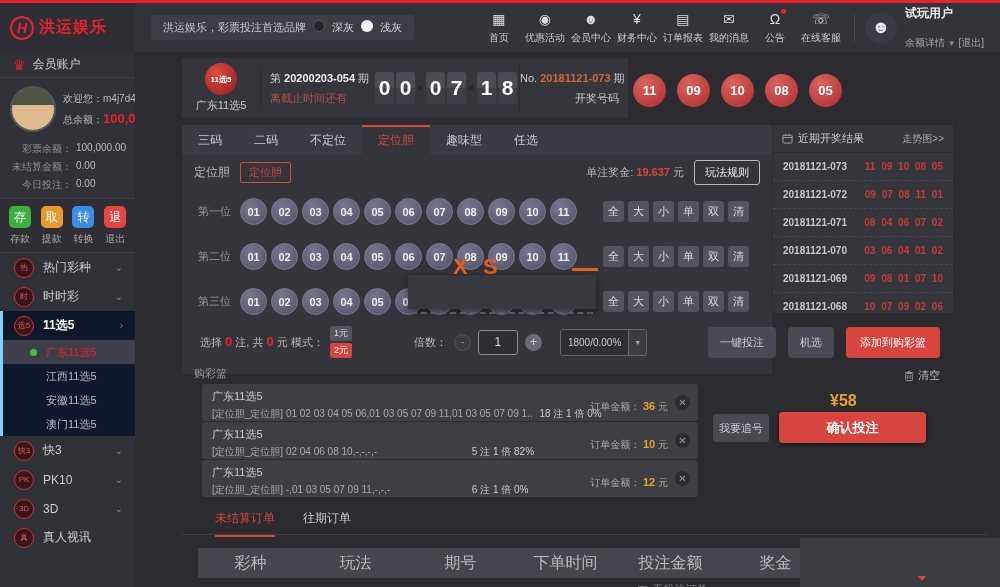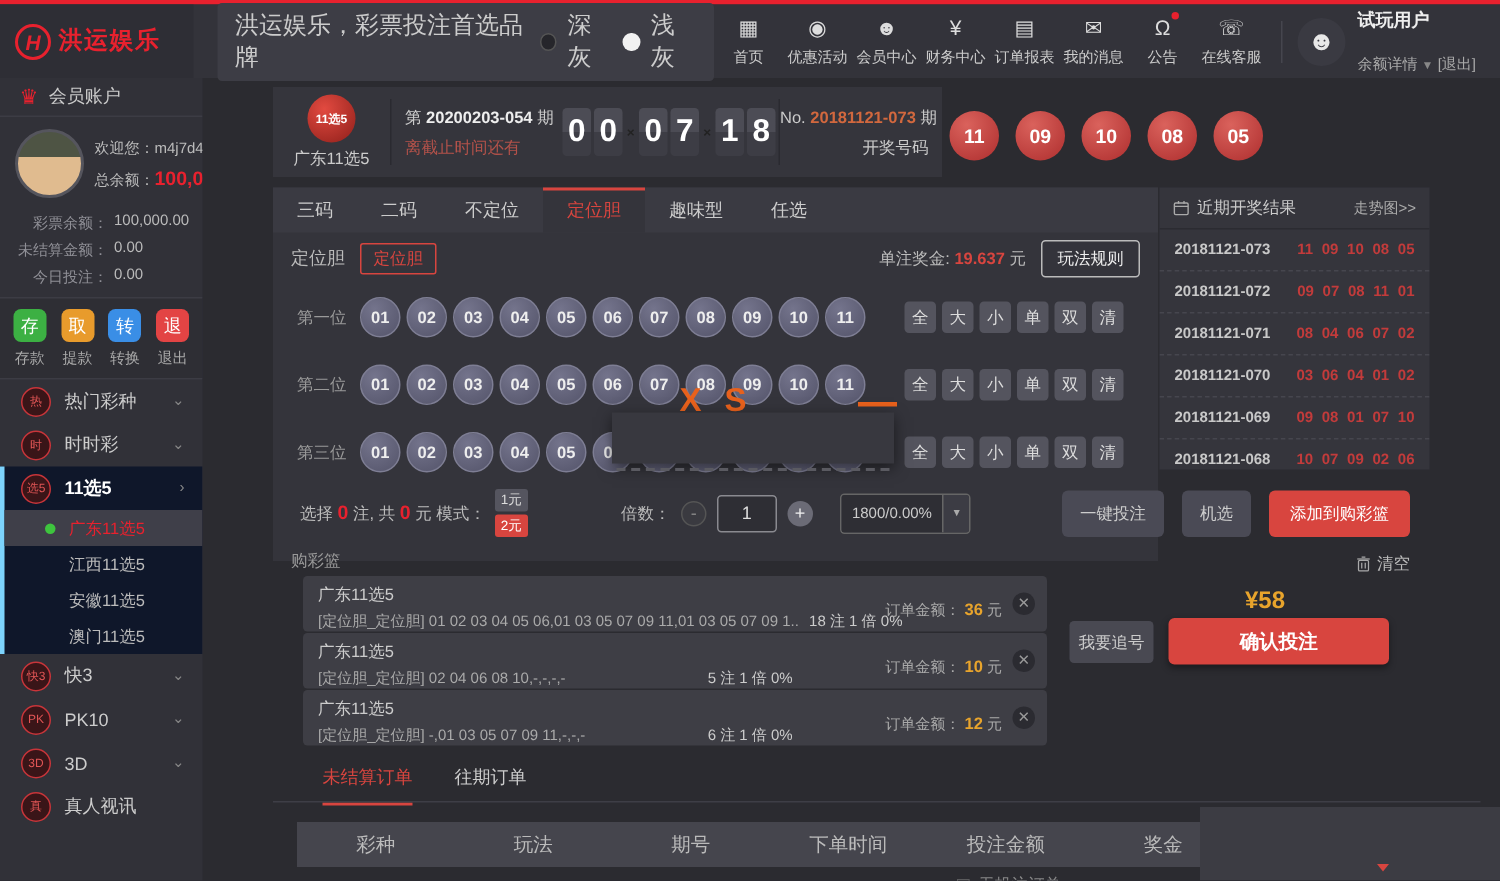--- a/index.html
+++ b/index.html
@@ -6,21 +6,21 @@
   html,body { width:1000px; height:587px; overflow:hidden; background:#2b2b30;
     font-family:"Liberation Sans","DejaVu Sans",sans-serif; }
 
   
   .top-line { position:absolute; left:0; top:0; width:1000px; height:3px; background:#e8212e; }
   .header { position:absolute; left:0; top:3px; width:1000px; height:49px; background:#33333a; display:flex; align-items:center; }
   .logo-zone { width:135px; height:100%; background:#2e2e35; display:flex; align-items:center; padding-left:10px; gap:5px; }
   .logo-icon { width:24px; height:24px; border:2px solid #e8212e; border-radius:50%; color:#e8212e;
     font-weight:bold; font-style:italic; font-size:14px; display:flex; align-items:center; justify-content:center; }
   .logo-text { color:#e8212e; font-size:16px; font-weight:bold; letter-spacing:1px; }
-  .slogan-box { margin-left:16px; background:#3d3d45; border-radius:3px; padding:5px 12px; display:flex; align-items:center; gap:7px; font-size:16px; color:#ccc; }
+  .slogan-box { margin-left:16px; background:#3d3d45; border-radius:3px; padding:5px 12px; display:flex; gap:7px; font-size:11px; color:#ccc; }
   .dot { width:12px; height:12px; border-radius:50%; }
   .dot.dark { background:#26262b; border:1px solid #555; }
   .dot.light { background:#f2f2f2; }
   .nav { margin-left:auto; display:flex; align-items:center; }
   .nav-item { width:46px; text-align:center; cursor:pointer; }
   .nav-icon { font-size:14px; color:#ddd; height:16px; line-height:16px; position:relative; display:inline-block; }
   .nav-icon.badge::after { content:""; position:absolute; right:-6px; top:-2px; width:5px; height:5px; background:#e8212e; border-radius:50%; }
   .nav-label { font-size:10px; color:#ccc; margin-top:3px; white-space:nowrap; }
   .hdr-divider { width:1px; height:28px; background:#46464e; margin:0 10px; }
   .user-zone { display:flex; align-items:center; gap:8px; padding-right:16px; }
@@ -165,21 +165,21 @@
     color:#fff; font-size:13px; font-weight:bold; display:flex; align-items:center; justify-content:center; cursor:pointer;
     box-shadow:0 2px 5px rgba(0,0,0,.4); }
 
   
   .orders-zone { position:absolute; left:47px; top:450px; width:805px; height:85px; }
   .order-tabs { display:flex; gap:28px; padding-left:33px; padding-top:8px; }
   .otab { font-size:12px; color:#ccc; padding-bottom:8px; cursor:pointer; }
   .otab.active { color:#d8453f; border-bottom:2px solid #d8453f; }
   .order-divider { position:absolute; left:0; top:32px; width:805px; height:1px; background:#3e3e46; }
   .order-hdr { position:absolute; left:16px; top:46px; width:767px; height:30px; background:#45454d; display:flex; align-items:center; }
-  .ohdr-cell { width:105px; text-align:center; font-size:13px; color:#bbb; }
+  .ohdr-cell { width:105px; text-align:center; font-size:16px; color:#bbb; }
   .empty-state { position:absolute; left:455px; top:80px; font-size:11px; color:#888; display:flex; gap:5px; align-items:center; }
 
   
   .widget-box { position:absolute; left:665px; top:486px; width:200px; height:49px; background:#3c3c43; z-index:3; }
   .widget-caret { position:absolute; left:118px; top:38px; width:0; height:0;
     border-left:4px solid transparent; border-right:4px solid transparent; border-top:5px solid #d8453f; }
 </style>
 </head>
 <body>
 
@@ -591,21 +591,21 @@
           <span>订单金额：</span>
           <b>36</b>
           <span>元</span>
         </div>
         <div class="bi-close">✕</div>
       </div>
         <div class="basket-item">
         <div class="bi-title">广东11选5</div>
         <div class="bi-line2">
           <span class="bi-detail">[定位胆_定位胆] 02 04 06 08 10,-,-,-,-</span>
-          <span class="bi-count">5 注 1 倍 0%</span>
+          <span class="bi-count">5 注 1 倍 82%</span>
         </div>
         <div class="bi-amount">
           <span>订单金额：</span>
           <b>10</b>
           <span>元</span>
         </div>
         <div class="bi-close">✕</div>
       </div>
         <div class="basket-item">
         <div class="bi-title">广东11选5</div>

